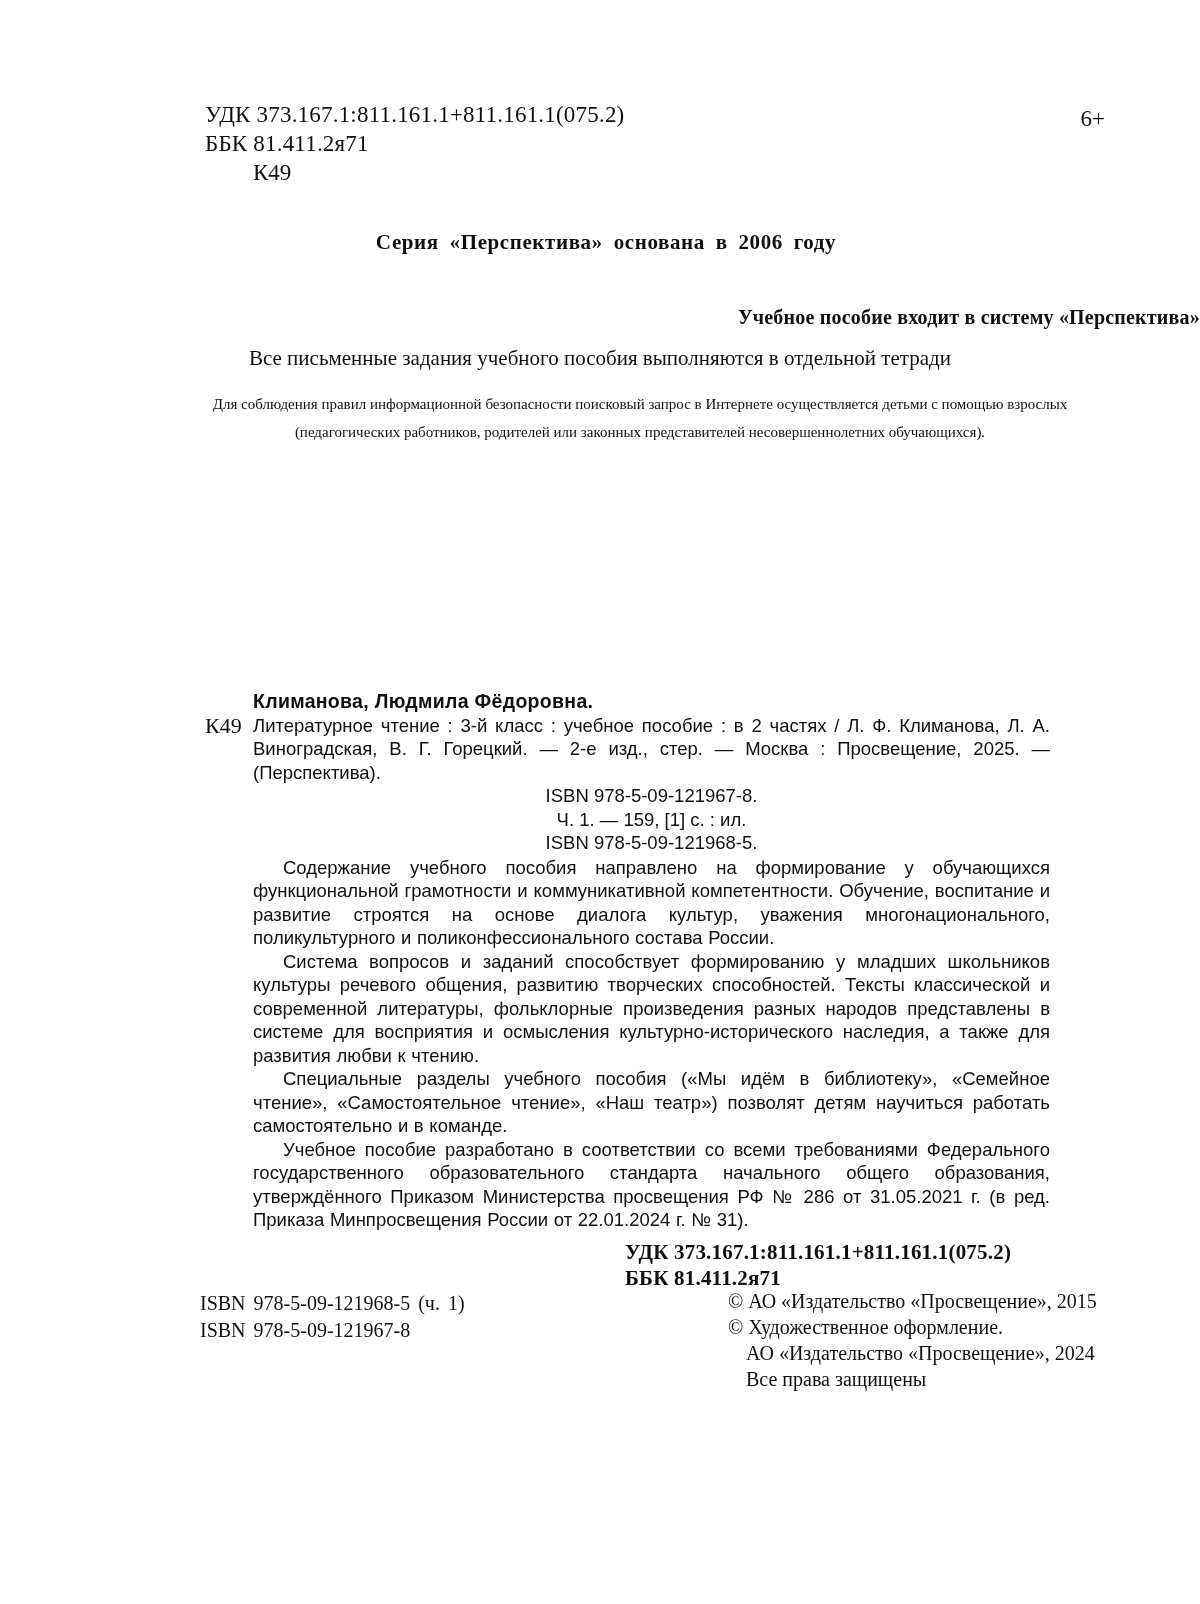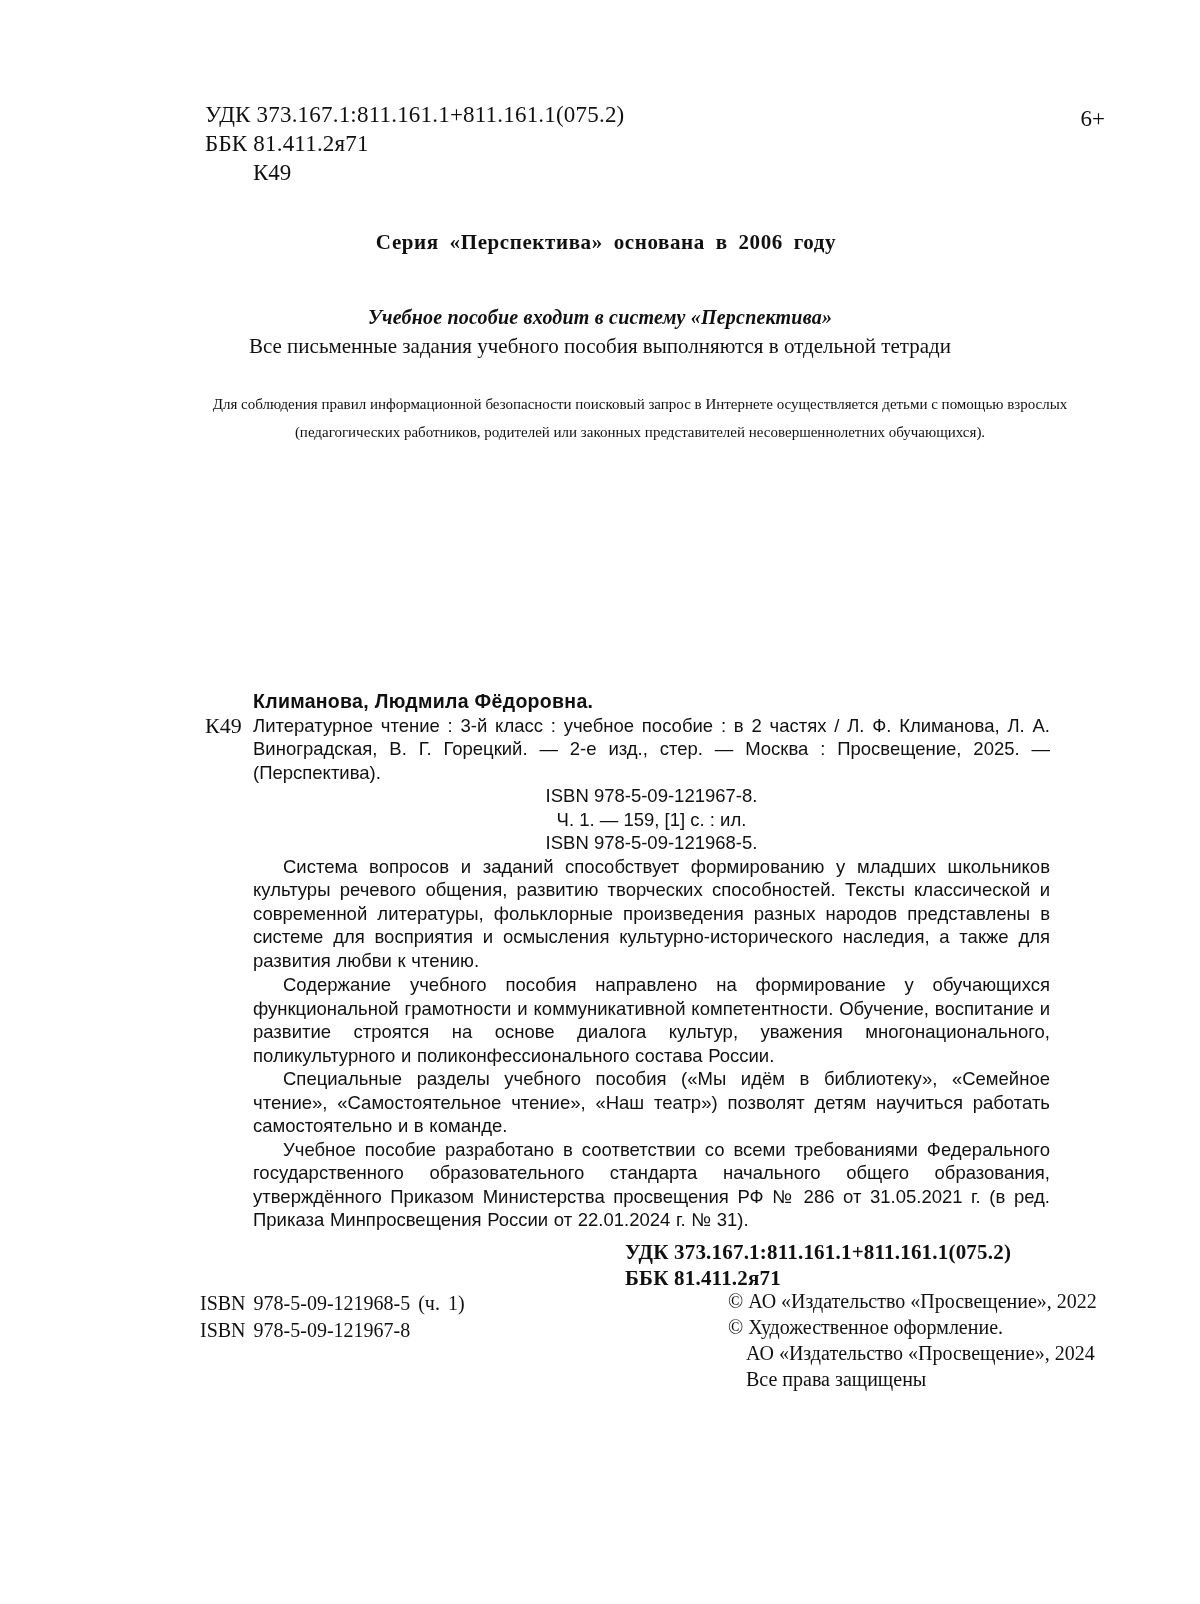--- a/index.html
+++ b/index.html
@@ -56,31 +56,30 @@
     font-weight: bold;
     font-size: 21px;
     letter-spacing: 0.6px;
     word-spacing: 5px;
   }
   .system-line {
     position: absolute;
     left: 0;
     right: 0;
     top: 306px;
-    text-align: center;
+    text-align: right;
     font-weight: bold;
     font-size: 20px;
     letter-spacing: 0.2px;
-    font-style: italic;
   }
   .written-line {
     position: absolute;
     left: 0;
     right: 0;
-    top: 334px;
+    top: 346px;
     text-align: center;
     font-size: 21px;
   }
   .safety-note {
     position: absolute;
     left: 200px;
     width: 880px;
     top: 390px;
     text-align: center;
     font-size: 15px;
@@ -195,36 +194,36 @@
 
     <div class="desc-row">
       <span class="k49-side">К49</span>
       <p class="desc-body">Литературное чтение : 3-й класс : учебное пособие : в 2 частях / Л. Ф. Климанова, Л. А. Виноградская, В. Г. Горецкий. — 2-е изд., стер. — Москва : Просвещение, 2025. — (Перспектива).</p>
     </div>
 
     <p class="indent">ISBN 978-5-09-121967-8.</p>
     <p class="indent">Ч. 1. — 159, [1] с. : ил.</p>
     <p class="indent">ISBN 978-5-09-121968-5.</p>
 
+    <p class="para annot">Содержание учебного пособия направлено на формирование у обучающихся функциональной грамотности и коммуникативной компетентности. Обучение, воспитание и развитие строятся на основе диалога культур, уважения многонационального, поликультурного и поликонфессионального состава России.</p>
     <p class="para">Система вопросов и заданий способствует формированию у младших школьников культуры речевого общения, развитию творческих способностей. Тексты классической и современной литературы, фольклорные произведения разных народов  представлены в системе для восприятия и осмысления культурно-исторического наследия, а также для развития любви к чтению.</p>
-    <p class="para annot">Содержание учебного пособия направлено на формирование у обучающихся функциональной грамотности и коммуникативной компетентности. Обучение, воспитание и развитие строятся на основе диалога культур, уважения многонационального, поликультурного и поликонфессионального состава России.</p>
     <p class="para">Специальные разделы учебного пособия («Мы идём в библиотеку», «Семейное чтение», «Самостоятельное чтение», «Наш театр») позволят детям научиться работать самостоятельно и в команде.</p>
     <p class="para">Учебное пособие разработано в соответствии со всеми требованиями Федерального государственного образовательного стандарта начального общего образования, утверждённого Приказом Министерства просвещения РФ № 286 от 31.05.2021 г. (в ред. Приказа Минпросвещения России от 22.01.2024 г. № 31).</p>
 
     <div class="codes-bottom">
       <div>УДК  373.167.1:811.161.1+811.161.1(075.2)</div>
       <div>ББК  81.411.2я71</div>
     </div>
   </div>
 
   <div class="footer-left">
     <div class="nowrap">ISBN  978-5-09-121968-5  (ч. 1)</div>
     <div class="nowrap">ISBN  978-5-09-121967-8</div>
   </div>
 
   <div class="footer-right">
-    <div class="nowrap">© АО «Издательство «Просвещение», 2022</div>
+    <div class="nowrap">© АО «Издательство «Просвещение», 2015</div>
     <div class="nowrap">© Художественное оформление.</div>
     <div class="nowrap hang">АО «Издательство «Просвещение», 2024</div>
     <div class="nowrap hang">Все права защищены</div>
   </div>
 
 </div>
 
 </body></html>

